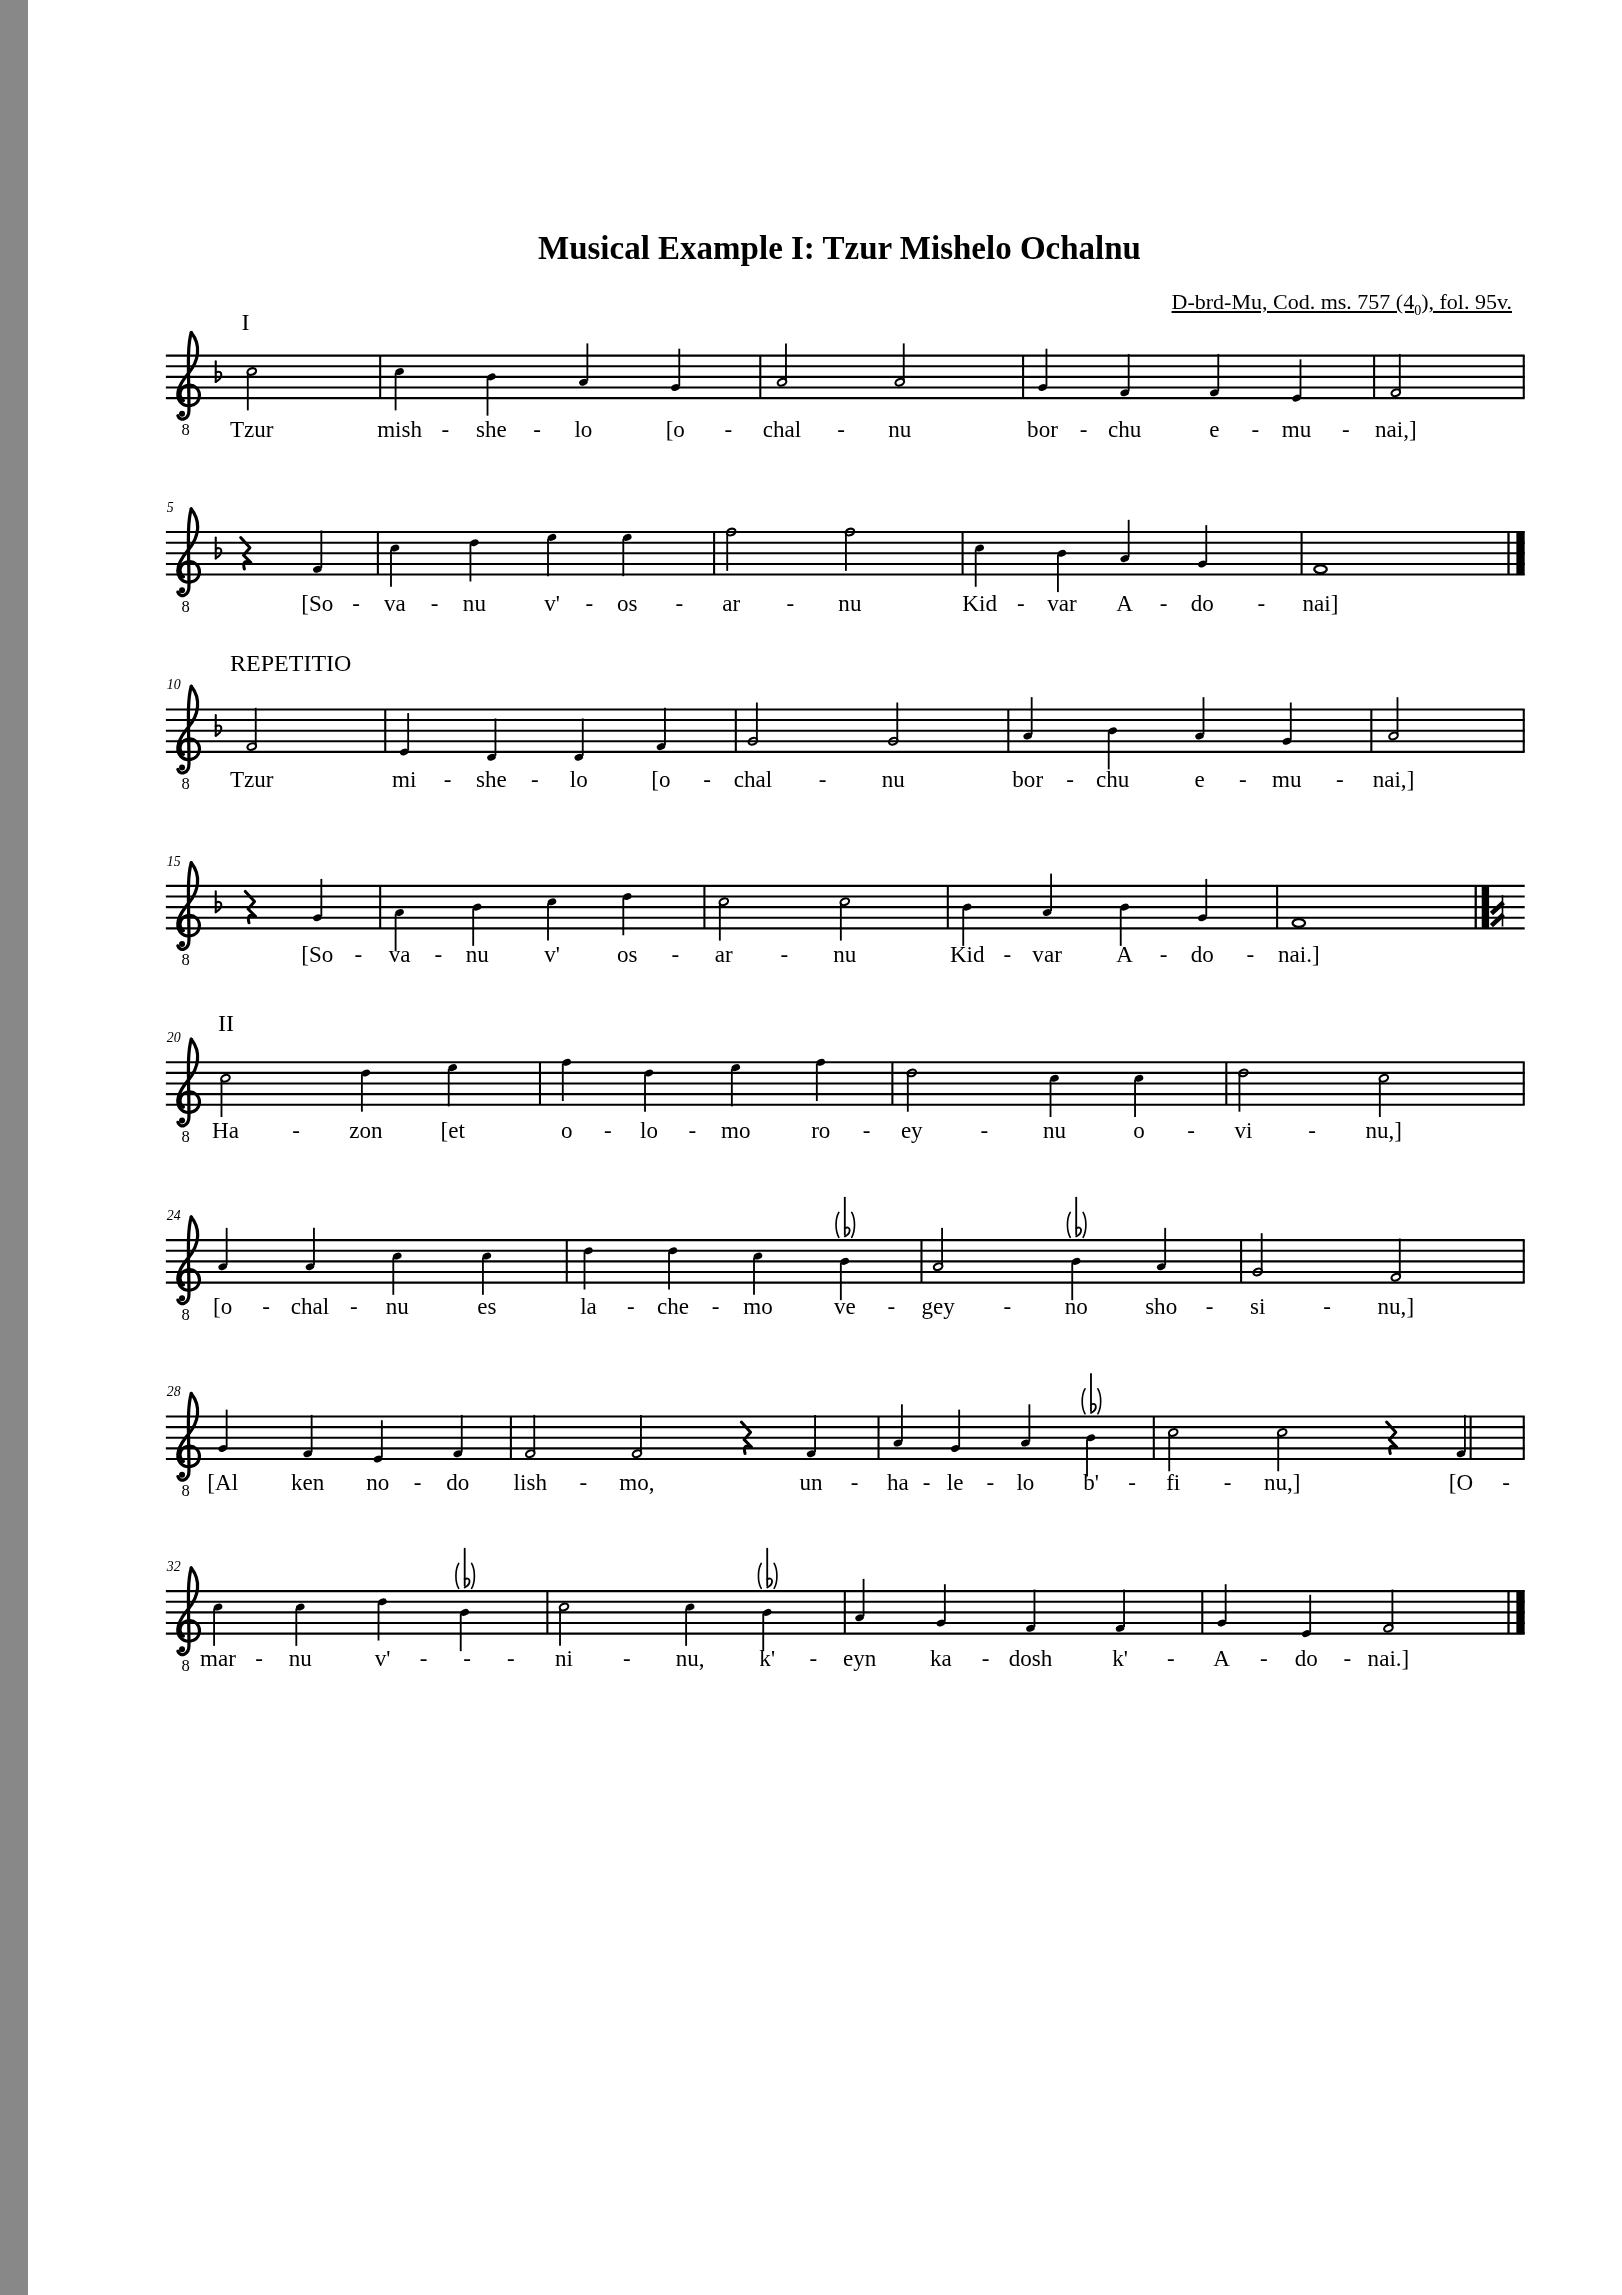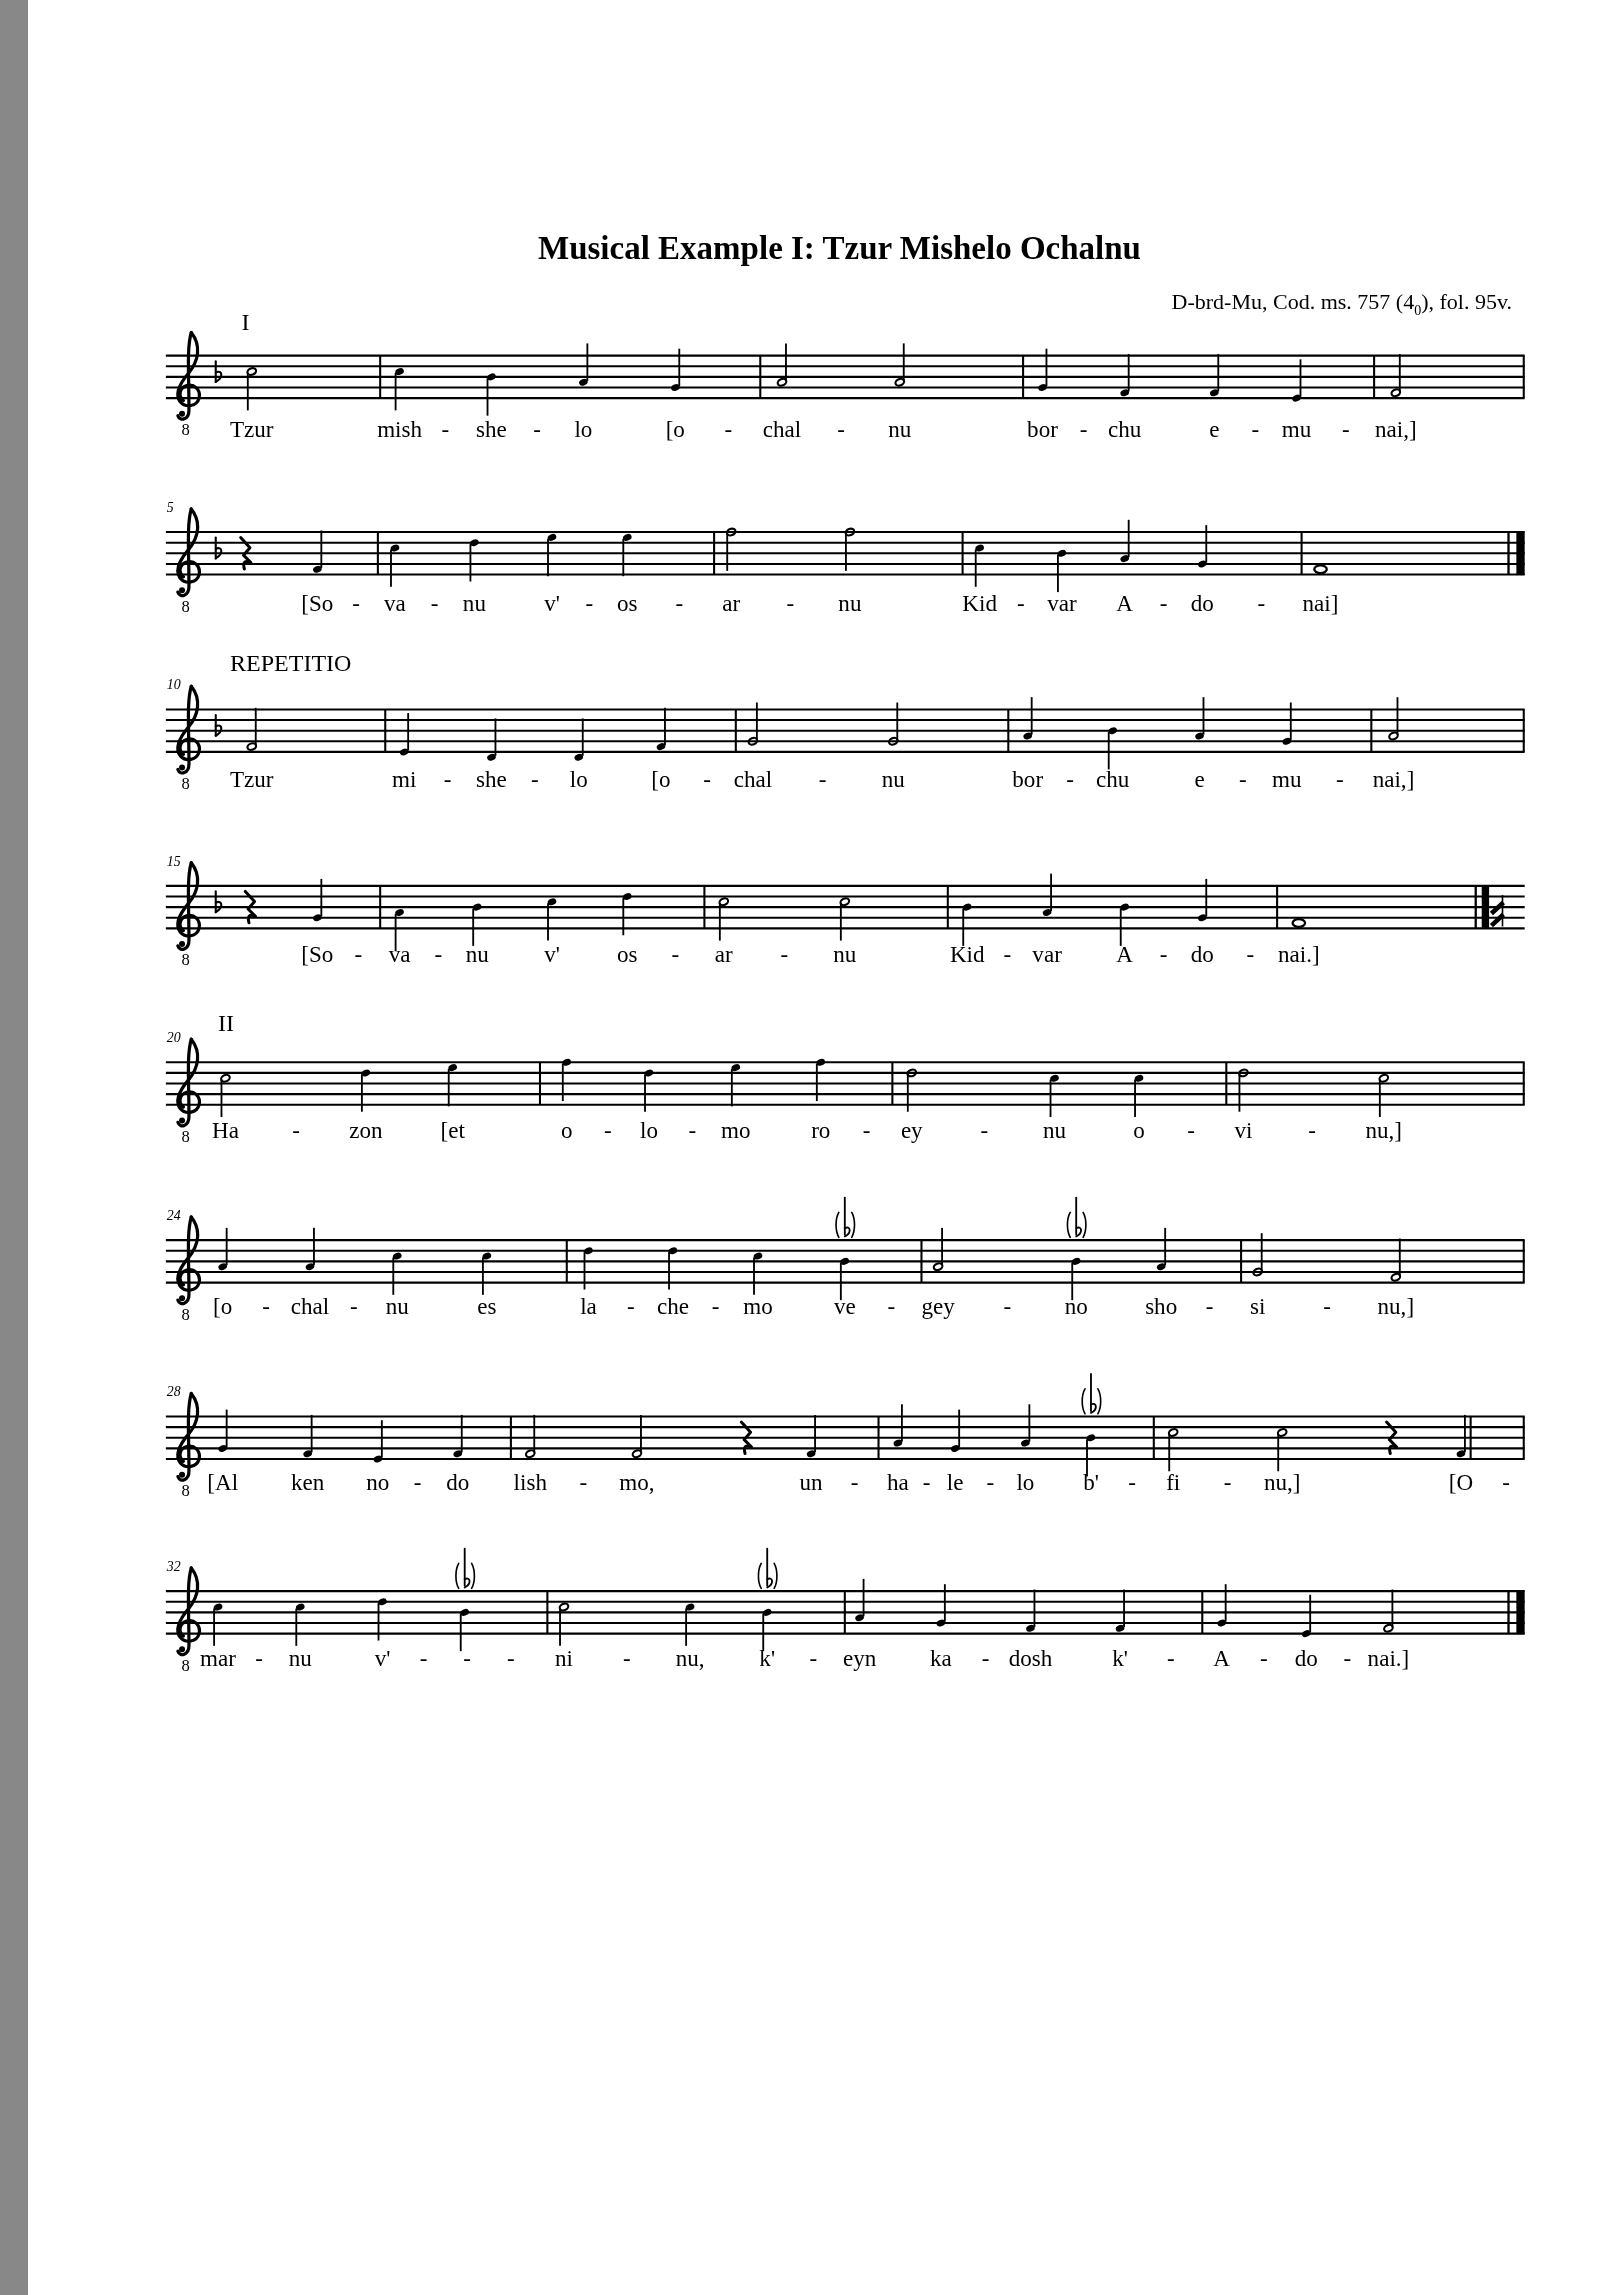--- a/index.html
+++ b/index.html
@@ -1,20 +1,20 @@
 <!DOCTYPE html>
 <html style="font-size:7.4px"><head>
 <meta charset="utf-8">
 <style>
   html,body{margin:0;padding:0;background:#888;}
   .page{position:relative;width:1623px;height:2295px;background:#ffffff;overflow:hidden;
         font-family:"Liberation Serif","DejaVu Serif",serif;color:#000;margin-left:28px;}
   .title{position:absolute;top:232px;left:0;width:100%;text-align:center;
          font-size:33px;font-weight:bold;line-height:1;}
-  .attribution{position:absolute;top:291px;right:139px;font-size:22px;line-height:1;}
+  .attribution{position:absolute;top:291px;right:139px;font-size:22px;line-height:1;text-decoration:underline;}
   .attribution .sub{font-size:14px;vertical-align:-5.5px;}
   svg{position:absolute;top:0;left:0;}
   text{font-family:"Liberation Serif","DejaVu Serif",serif;}
 </style>
 </head>
 <body>
 
 <div class="page">
   <div class="title">Musical Example I: Tzur Mishelo Ochalnu</div>
   <div class="attribution"><span>D-brd-Mu, Cod. ms. 757 (4</span><span class="sub">0</span><span>), fol. 95v.</span></div>

